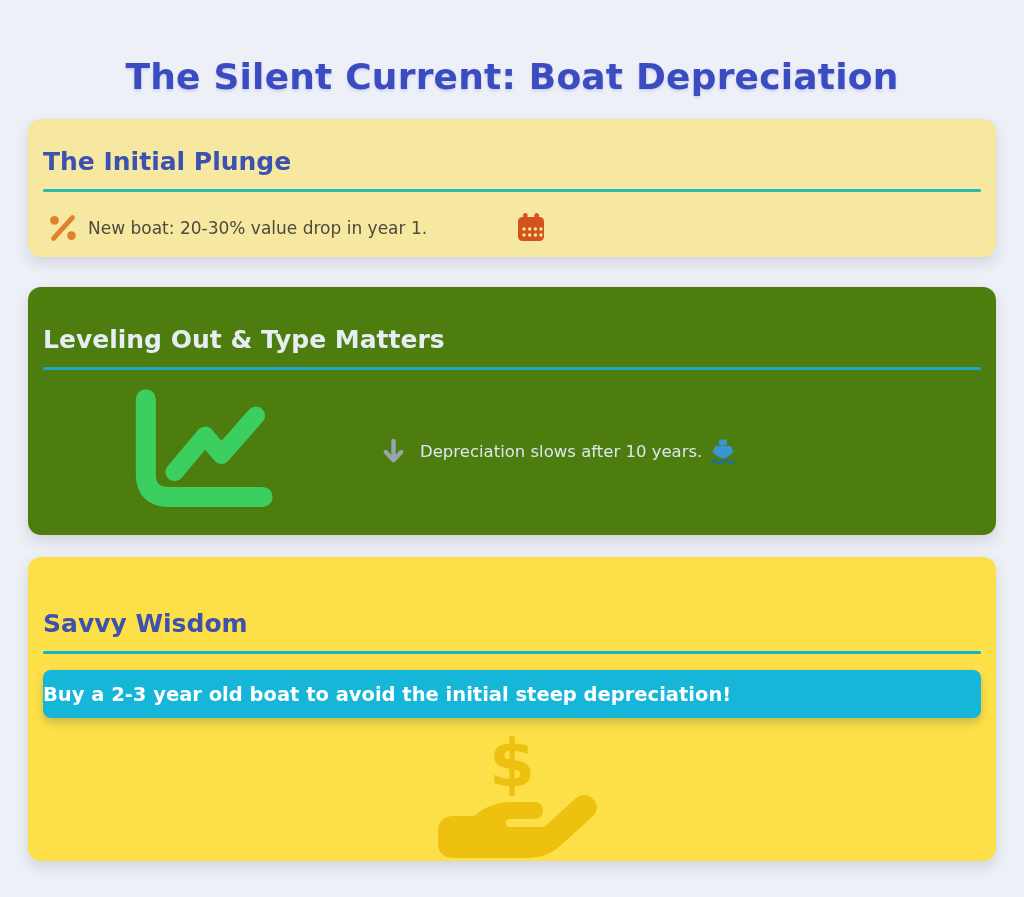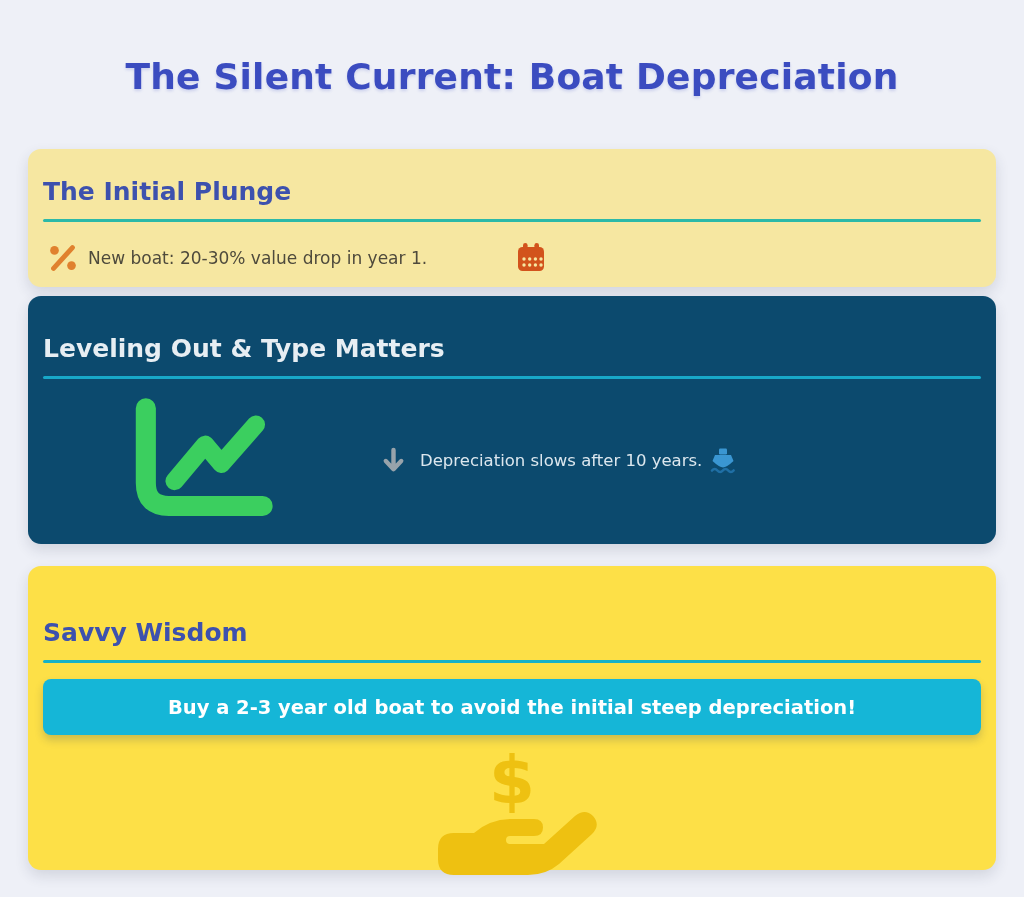--- a/index.html
+++ b/index.html
@@ -25,49 +25,49 @@
     box-shadow: 0 6px 14px rgba(40,50,80,0.14);
   }
   .card h2 {
     font-size: 25px;
     font-weight: 800;
     margin-bottom: 13px;
   }
   .divider { height: 3px; border-radius: 2px; }
 
   
-  .card-plunge { margin-top: 52px; height: 138px; background: #f6e7a1; padding-top: 28px; }
+  .card-plunge { margin-top: 22px; height: 138px; background: #f6e7a1; padding-top: 28px; }
   .card-plunge h2 { color: #3d51ae; }
   .card-plunge .divider { background: #2cb9a8; }
   .plunge-items { display: flex; margin-top: 19px; }
   .plunge-item { flex: 1; display: flex; align-items: center; gap: 8px; padding-left: 3px; }
   .plunge-item .txt { font-size: 17px; color: #4e4a3c; }
 
   
-  .card-leveling { margin-top: 9px; height: 248px; background: #0c4a6e; padding-top: 38px; }
+  .card-leveling { margin-top: 30px; height: 248px; background: #4d7c0f; padding-top: 38px; }
   .card-leveling h2 { color: #e7eef3; }
   .card-leveling .divider { background: #18a8c8; }
   .leveling-content { display: flex; align-items: center; margin-top: 14px; }
   .chart-wrap { margin-left: 76px; }
   .leveling-items { margin-left: 104px; display: flex; flex-direction: row; gap: 7px; }
   .leveling-item { display: flex; align-items: center; gap: 14px; }
   .leveling-item .txt { font-size: 16.5px; color: #dce7ee; }
 
   
   .card-wisdom { margin-top: 22px; height: 304px; background: #fde047; padding-top: 52px; }
   .card-wisdom h2 { color: #3d51ae; }
   .card-wisdom .divider { background: #16b2c8; }
   .banner {
     margin-top: 16px;
-    height: 56px;
+    height: 48px;
     background: #15b6d7;
     border-radius: 8px;
     display: flex;
     align-items: center;
-    justify-content: center;
+    justify-content: flex-start;
     color: #ffffff;
     font-weight: 800;
     font-size: 19.5px;
     box-shadow: 0 5px 9px rgba(30,60,90,0.22);
   }
   .hand-dollar-wrap { text-align: center; margin-top: 4px; }
   .icon { display: inline-flex; align-items: center; justify-content: center; }
 </style>
 </head>
 <body>

